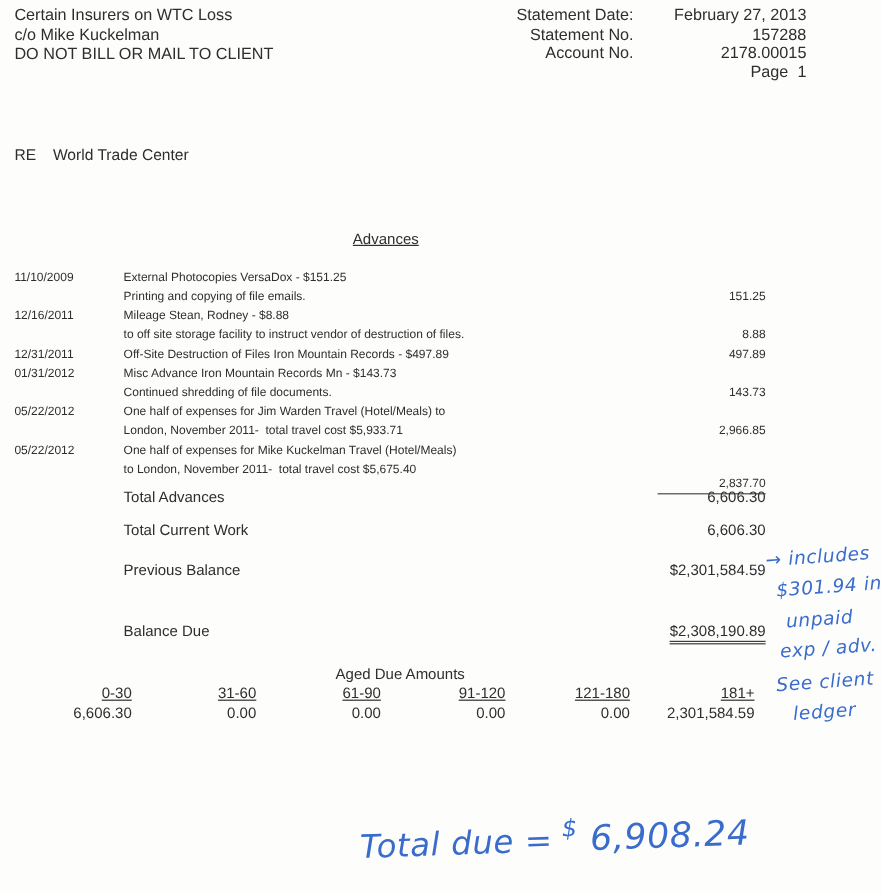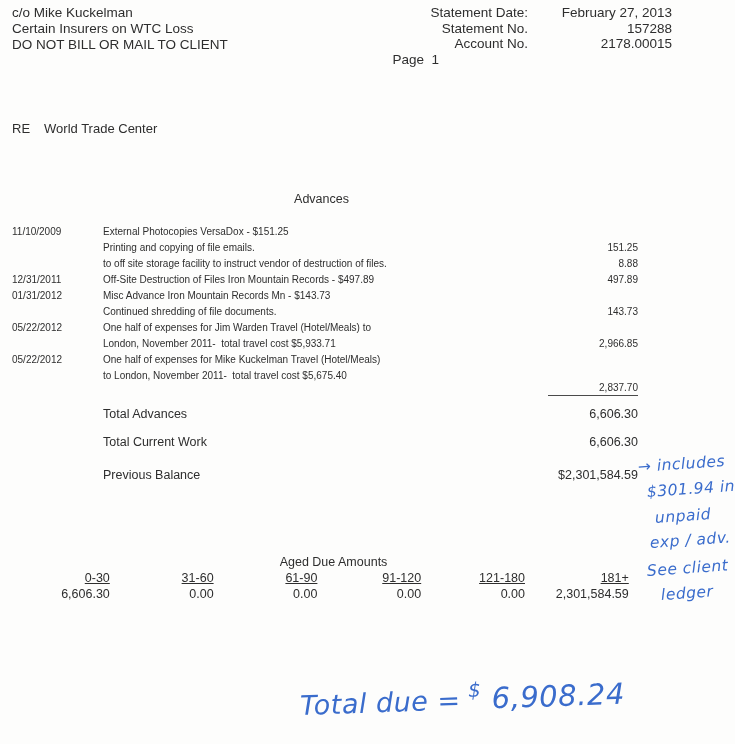--- a/index.html
+++ b/index.html
@@ -12,28 +12,28 @@
     overflow:hidden;
   }
   .page{position:absolute;inset:0;}
 
   
   .addr{position:absolute;left:12px;top:5px;font-size:13.5px;line-height:15.8px;}
   .hfields{position:absolute;left:295px;top:5px;width:377px;font-size:13.5px;line-height:15.5px;}
   .hrow{display:flex;height:15.5px;}
   .hlabel{flex:1;text-align:right;}
   .hvalue{width:144px;text-align:right;white-space:pre;}
-  .hpage{}
+  .hpage{justify-content:flex-end;}
   .hpage .hvalue{width:144px;}
 
   .re-line{position:absolute;left:12px;top:121px;font-size:13px;}
   .re-line .re-val{margin-left:14px;}
 
   .sec-title{position:absolute;left:0;top:192px;width:643px;text-align:center;font-size:12.5px;}
-  .sec-title span{}
+  .sec-title span{text-decoration:underline;}
 
   .tbl{position:absolute;left:12px;top:224px;width:626px;font-size:10px;}
   .tline{display:flex;height:16px;line-height:16px;}
   .t-date{width:91px;flex-shrink:0;}
   .t-desc{flex:1;white-space:pre;overflow:visible;}
   .t-amt{width:90px;flex-shrink:0;text-align:right;white-space:nowrap;}
   .t-amt.rule{border-bottom:1.5px solid #4a4a4a;height:14px;line-height:14px;margin-top:13px;}
 
   .srow{position:absolute;left:12px;width:626px;display:flex;font-size:12.5px;height:16px;line-height:16px;justify-content:flex-end;}
   .s-label{margin-left:91px;flex:1;}
@@ -56,22 +56,22 @@
   .bnote{position:absolute;left:300px;top:684px;font-size:27px;transform:rotate(-2deg);transform-origin:left center;white-space:nowrap;}
   .bnote .cur{font-size:20px;vertical-align:12px;margin:0 10px 0 8px;}
   .bnote .amt{font-size:29px;}
 </style>
 </head>
 <body>
 
 <div class="page">
 
   <div class="addr">
+    <div>Certain Insurers on WTC Loss</div>
     <div>c/o Mike Kuckelman</div>
-    <div>Certain Insurers on WTC Loss</div>
     <div>DO NOT BILL OR MAIL TO CLIENT</div>
   </div>
 
   <div class="hfields">
     <div class="hrow">
       <span class="hlabel">Statement Date:</span>
       <span class="hvalue">February 27, 2013</span>
     </div>
     <div class="hrow">
       <span class="hlabel">Statement No.</span>
@@ -99,20 +99,25 @@
       <span class="t-date">11/10/2009</span>
       <span class="t-desc">External Photocopies VersaDox - $151.25</span>
       <span class="t-amt"></span>
     </div>
     <div class="tline">
       <span class="t-date"></span>
       <span class="t-desc">Printing and copying of file emails.</span>
       <span class="t-amt">151.25</span>
     </div>
     <div class="tline">
+      <span class="t-date">12/16/2011</span>
+      <span class="t-desc">Mileage Stean, Rodney - $8.88</span>
+      <span class="t-amt"></span>
+    </div>
+    <div class="tline">
       <span class="t-date"></span>
       <span class="t-desc">to off site storage facility to instruct vendor of destruction of files.</span>
       <span class="t-amt">8.88</span>
     </div>
     <div class="tline">
       <span class="t-date">12/31/2011</span>
       <span class="t-desc">Off-Site Destruction of Files Iron Mountain Records - $497.89</span>
       <span class="t-amt">497.89</span>
     </div>
     <div class="tline">
@@ -155,20 +160,24 @@
   <div class="srow" style="top:434px;">
     <span class="s-label">Total Current Work</span>
     <span class="s-amt">6,606.30</span>
   </div>
 
   <div class="srow" style="top:467px;">
     <span class="s-label">Previous Balance</span>
     <span class="s-amt">$2,301,584.59</span>
   </div>
 
+  <div class="srow" style="top:518px;">
+    <span class="s-label">Balance Due</span>
+    <span class="s-amt"><span class="dbl">$2,308,190.89</span></span>
+  </div>
 
   <div class="aged-title">Aged Due Amounts</div>
   <div class="aged-row aged-head" style="top:571px;">
     <span class="aged-cell"><span>0-30</span></span>
     <span class="aged-cell"><span>31-60</span></span>
     <span class="aged-cell"><span>61-90</span></span>
     <span class="aged-cell"><span>91-120</span></span>
     <span class="aged-cell"><span>121-180</span></span>
     <span class="aged-cell"><span>181+</span></span>
   </div>

